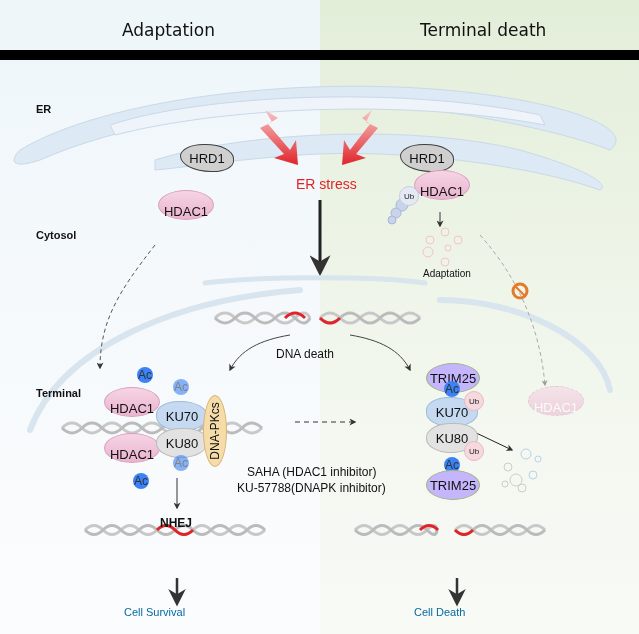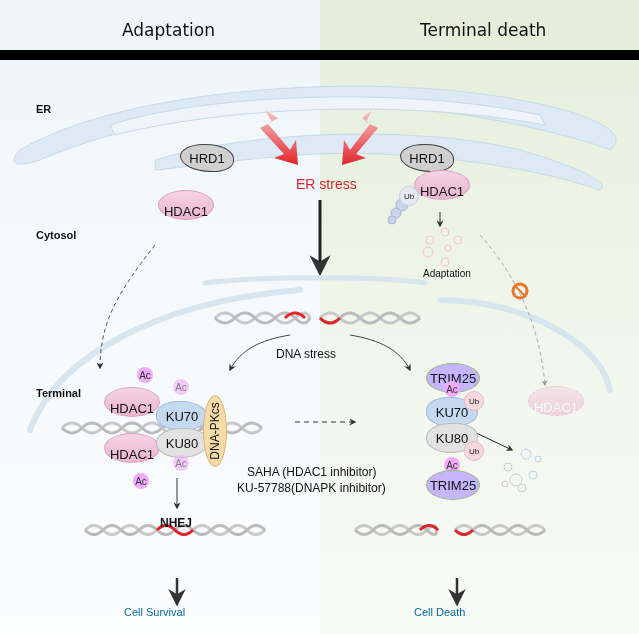--- a/index.html
+++ b/index.html
@@ -123,21 +123,21 @@
 
 <style>
   .blob{position:absolute;display:flex;align-items:center;justify-content:center;font-size:13px;color:#111;}
   .hrd1{background:#cfcfcf;border:1px solid #404040;border-radius:45% 55% 40% 60%;width:52px;height:26px;}
   .hdac{background:linear-gradient(#f6d4e5,#eab4cf);border:1px solid #d9a0bd;border-radius:50%;width:54px;height:28px;align-items:flex-end;}
   .ku70{background:#c5d9f0;border:1px solid #9fbbe0;border-radius:45% 55% 50% 50%;width:50px;height:28px;}
   .ku80{background:#e2e2e2;border:1px solid #bbb;border-radius:50% 45% 55% 50%;width:50px;height:28px;}
   .trim{background:#c4b5fd;border:1px solid #9cb87a;border-radius:50%;width:52px;height:28px;}
   .pk{background:#f6dca8;border:1px solid #d8b472;border-radius:50%;width:22px;height:70px;}
   .pk span{transform:rotate(-90deg);white-space:nowrap;font-size:12px;}
-  .ac{position:absolute;width:16px;height:16px;border-radius:50%;background:#f0abfc;font-size:10px;display:flex;align-items:center;justify-content:center;color:#333;}
+  .ac{position:absolute;width:16px;height:16px;border-radius:50%;background:#3b82f6;font-size:12px;display:flex;align-items:center;justify-content:center;color:#333;}
   .ub{position:absolute;width:18px;height:18px;border-radius:50%;background:#e5e9f3;border:1px solid #c6cde2;font-size:8px;display:flex;align-items:center;justify-content:center;color:#222;}
 </style>
 
 <div class="lbl" style="left:36px;top:103px">ER</div>
 <div class="lbl" style="left:36px;top:229px">Cytosol</div>
 <div class="lbl" style="left:36px;top:387px">Terminal</div>
 
 <div class="blob hrd1" style="left:180px;top:144px">
     <span>HRD1</span>
   </div>
@@ -149,21 +149,21 @@
 
 <div class="blob hrd1" style="left:400px;top:144px">
     <span>HRD1</span>
   </div>
 <div class="blob hdac" style="left:414px;top:170px">
     <span>HDAC1</span>
   </div>
 <div class="ub" style="left:399px;top:186px">Ub</div>
 <div class="t" style="left:423px;top:268px;font-size:10px">Adaptation</div>
 
-<div class="t" style="left:276px;top:347px">DNA  stress</div>
+<div class="t" style="left:276px;top:347px">DNA  death</div>
 
 <div class="blob hdac" style="left:104px;top:387px">
     <span>HDAC1</span>
   </div>
 <div class="blob hdac" style="left:104px;top:433px">
     <span>HDAC1</span>
   </div>
 <div class="blob ku70" style="left:156px;top:401px">
     <span>KU70</span>
   </div>

